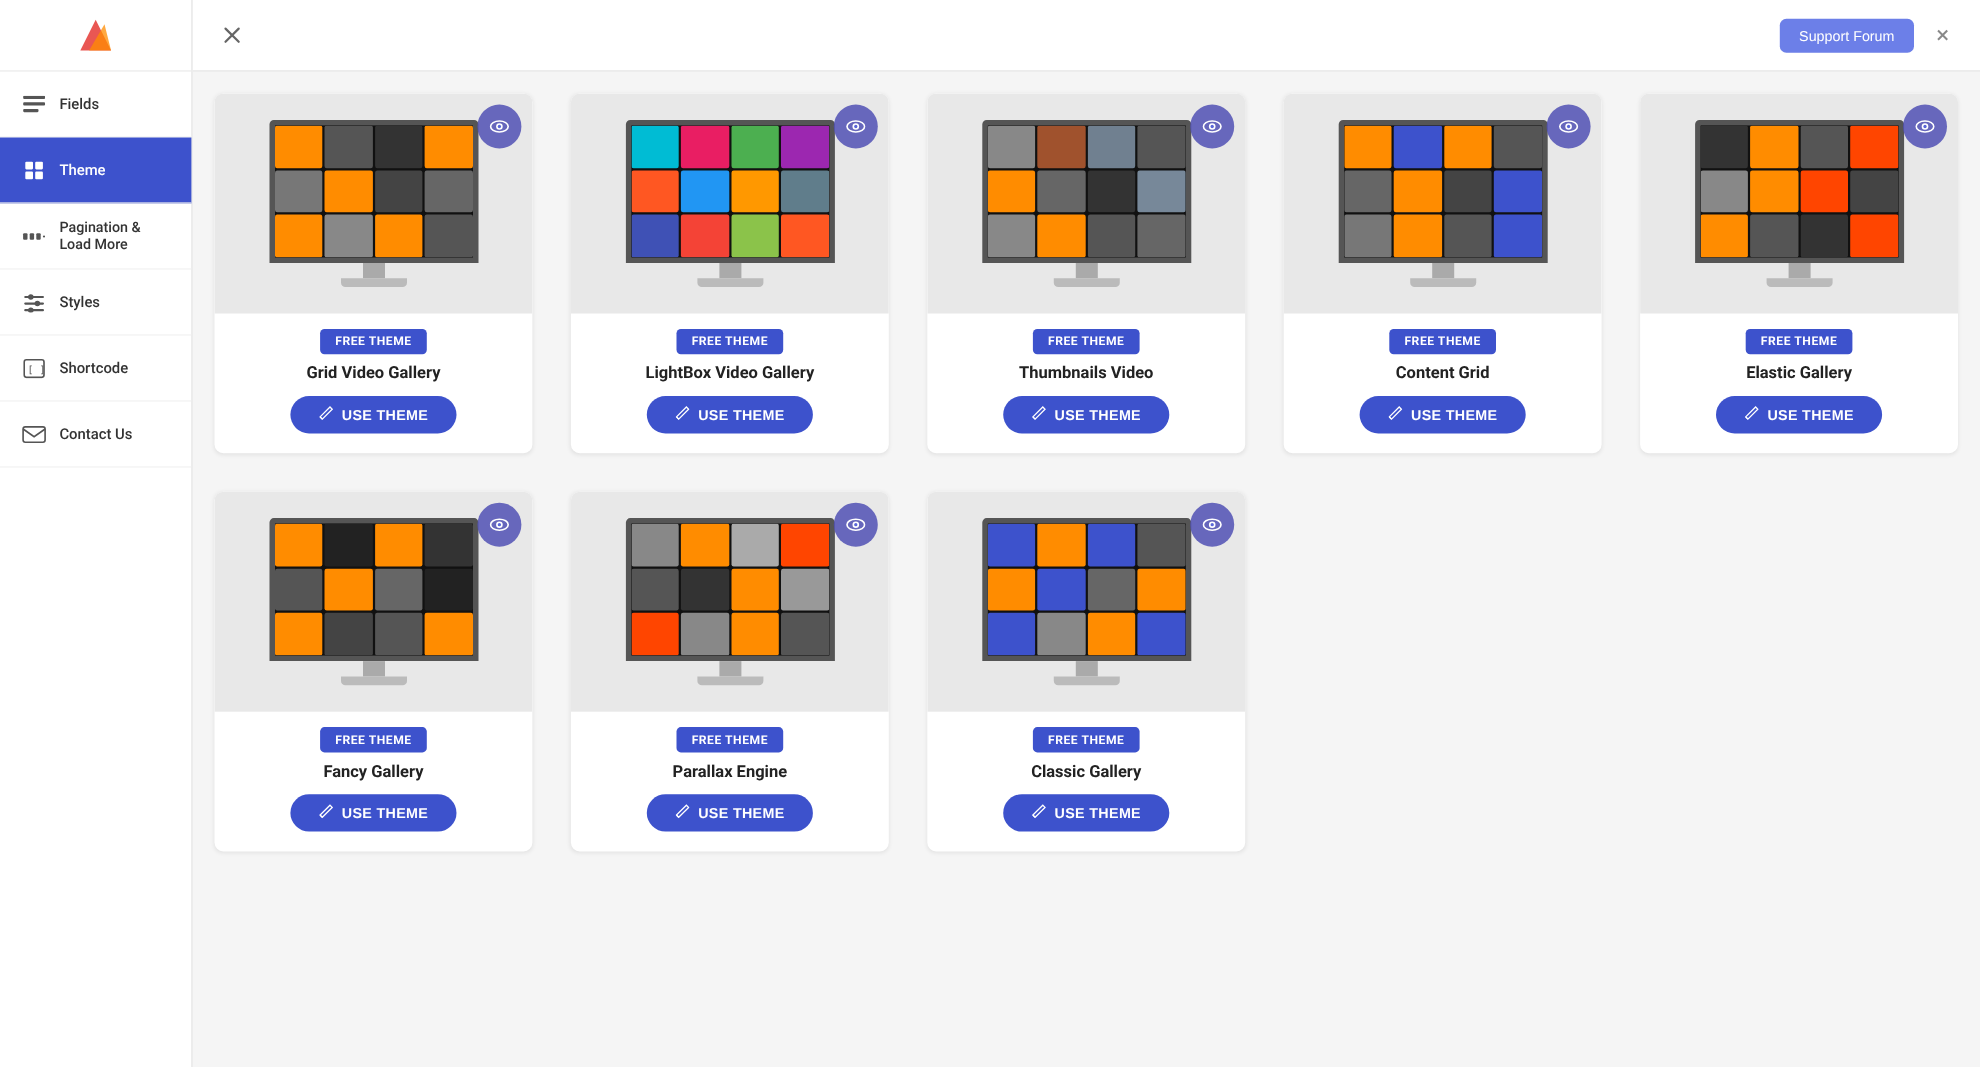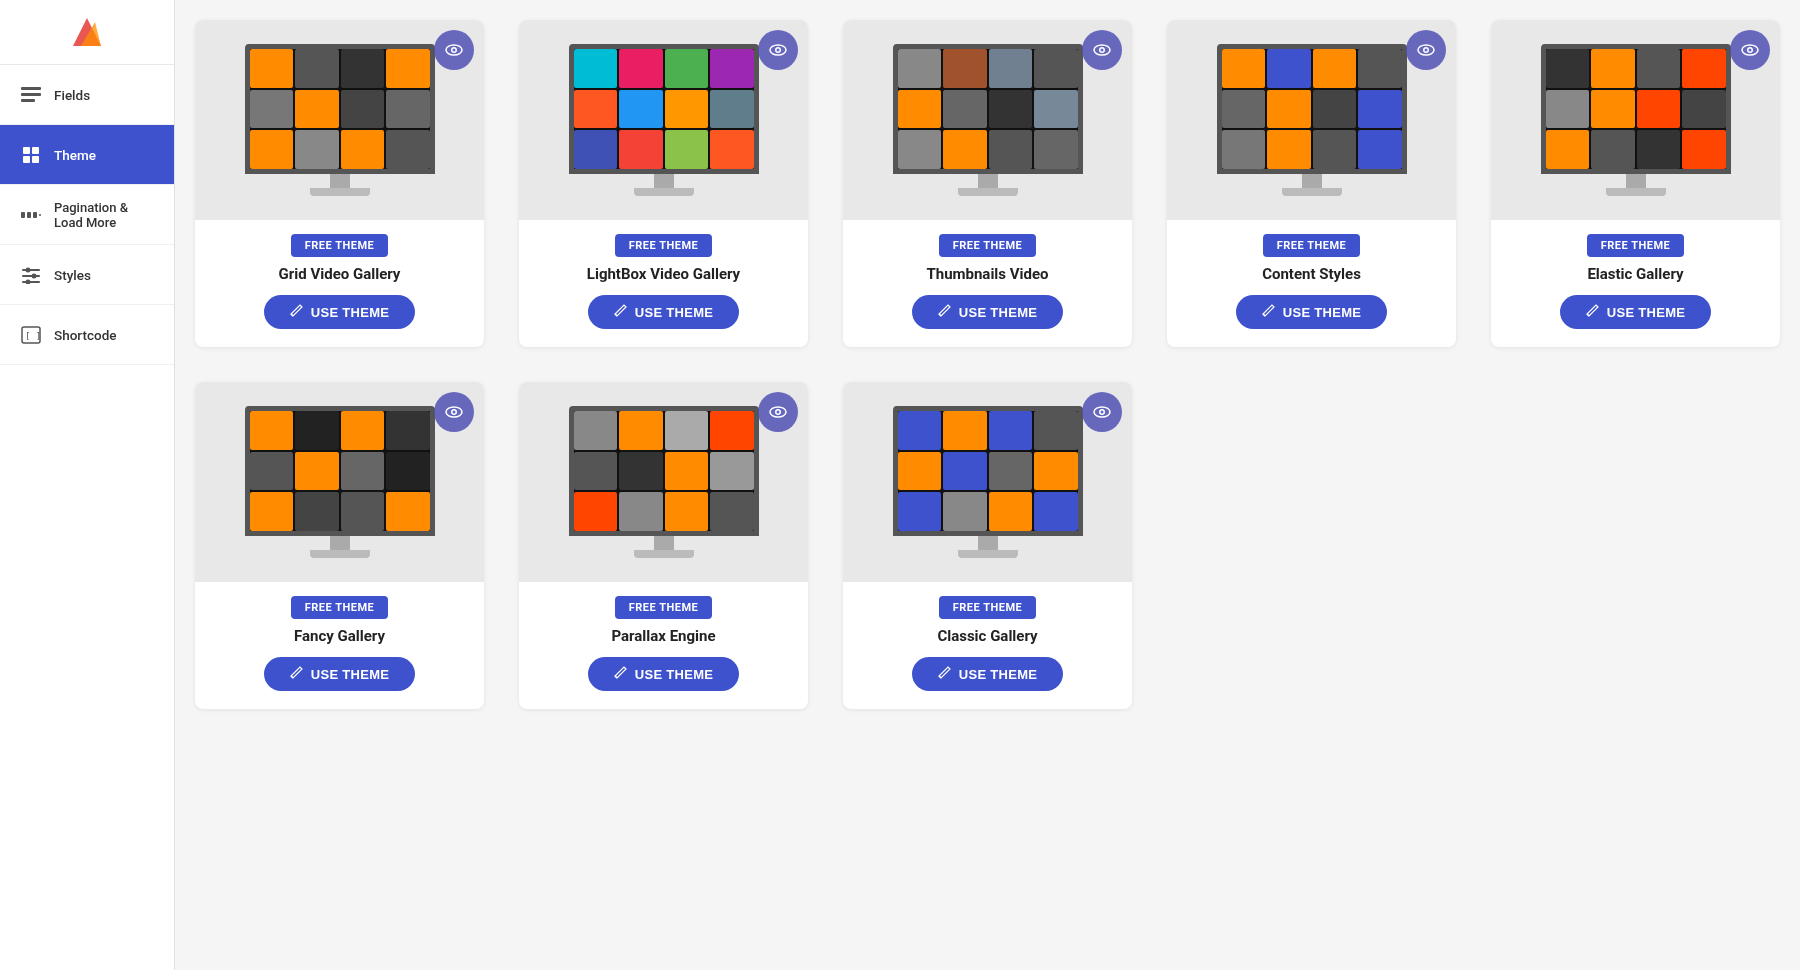--- a/index.html
+++ b/index.html
@@ -424,24 +424,47 @@
     <span class="sidebar-icon">
       <svg width="20" height="18" viewBox="0 0 20 18" fill="none">
         <rect x="1" y="1" width="18" height="16" rx="2" stroke="#555" stroke-width="1.5" fill="none"></rect>
         <text x="4" y="13" font-size="9" fill="#555" font-family="monospace">[ ]</text>
       </svg>
     </span>
     <span class="sidebar-item-label">Shortcode</span>
   </div>
 
 
+  <div class="sidebar-item">
+    <span class="sidebar-icon">
+      <svg width="22" height="20" viewBox="0 0 22 20" fill="none">
+        <rect x="1" y="3" width="20" height="14" rx="2" stroke="#555" stroke-width="1.5" fill="none"></rect>
+        <path d="M1 5 L11 12 L21 5" stroke="#555" stroke-width="1.5" fill="none"></path>
+      </svg>
+    </span>
+    <span class="sidebar-item-label">Contact Us</span>
+  </div>
 </nav>
 
 <div class="main">
 
+  <div class="topbar">
+    <div class="topbar-left">
+      <div class="close-icon-btn">
+        <svg width="16" height="16" viewBox="0 0 16 16" fill="none">
+          <line x1="2" y1="2" x2="14" y2="14" stroke="#666" stroke-width="2" stroke-linecap="round"></line>
+          <line x1="14" y1="2" x2="2" y2="14" stroke="#666" stroke-width="2" stroke-linecap="round"></line>
+        </svg>
+      </div>
+    </div>
+    <div class="topbar-right">
+      <button class="support-btn">Support Forum</button>
+      <span class="topbar-close">×</span>
+    </div>
+  </div>
 
   <div class="content">
     <div class="theme-grid" id="theme-grid">
 
     <div class="theme-card">
     <div class="card-preview">
       <div class="preview-eye-btn">
         <svg width="18" height="14" viewBox="0 0 18 14" fill="none">
           <ellipse cx="9" cy="7" rx="8" ry="5" stroke="white" stroke-width="1.5" fill="none"></ellipse>
           <circle cx="9" cy="7" r="3" fill="white"></circle>
@@ -589,21 +612,21 @@
                   <div class="screen-cell"></div>
                   <div class="screen-cell"></div>
                   <div class="screen-cell"></div>
           </div>
         </div>
         <div class="monitor-neck"></div>
         <div class="monitor-base"></div>
       </div>
     </div>
     <span class="free-badge">FREE THEME</span>
-    <div class="card-title">Content Styles</div>
+    <div class="card-title">Content Grid</div>
     <button class="use-theme-btn">
       <span class="pencil-icon">
         <svg width="13" height="13" viewBox="0 0 13 13" fill="none">
           <path d="M1 10 L3 12 L12 3 L10 1 L1 10Z" stroke="white" stroke-width="1.2" fill="none"></path>
           <path d="M1 10 L3 12" stroke="white" stroke-width="1.2"></path>
         </svg>
       </span>
       <span>USE THEME</span>
     </button>
   </div>

